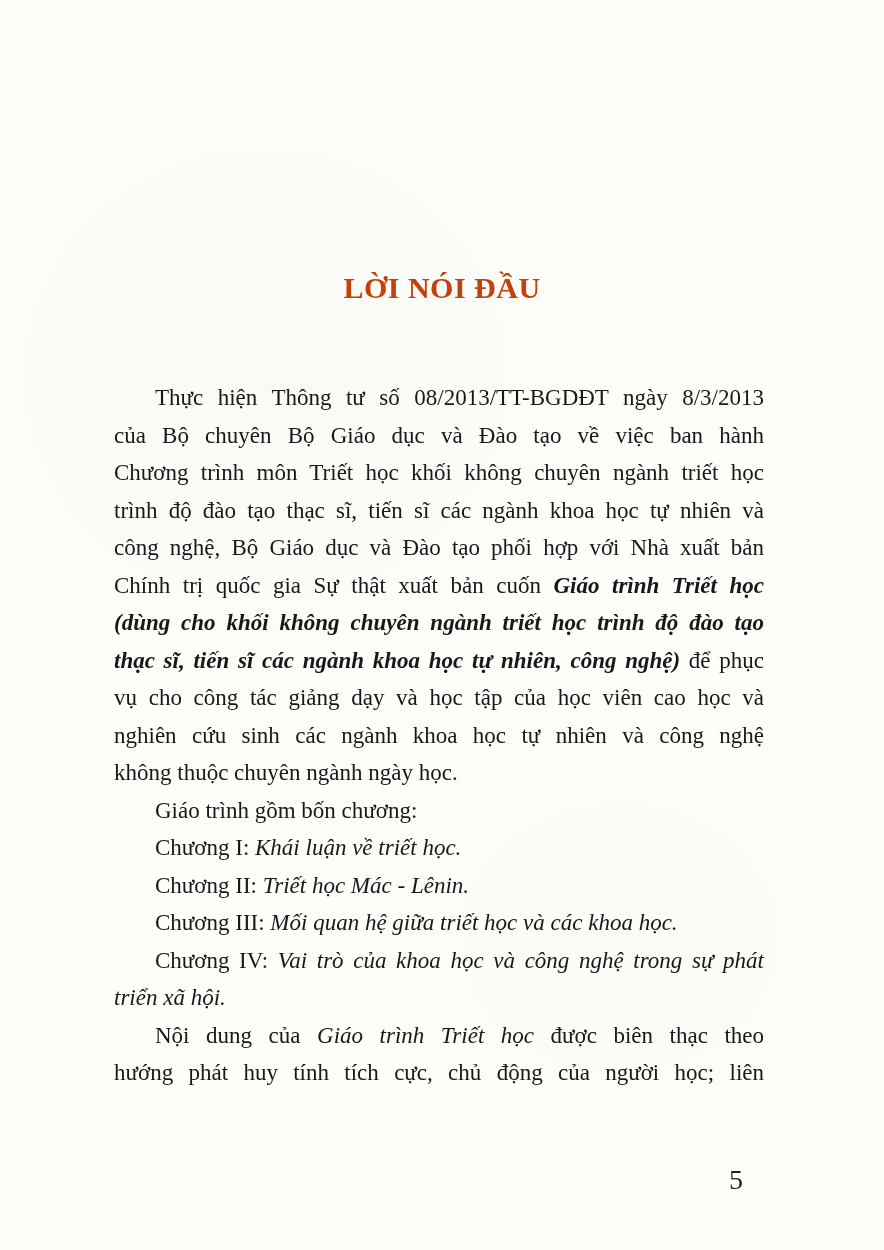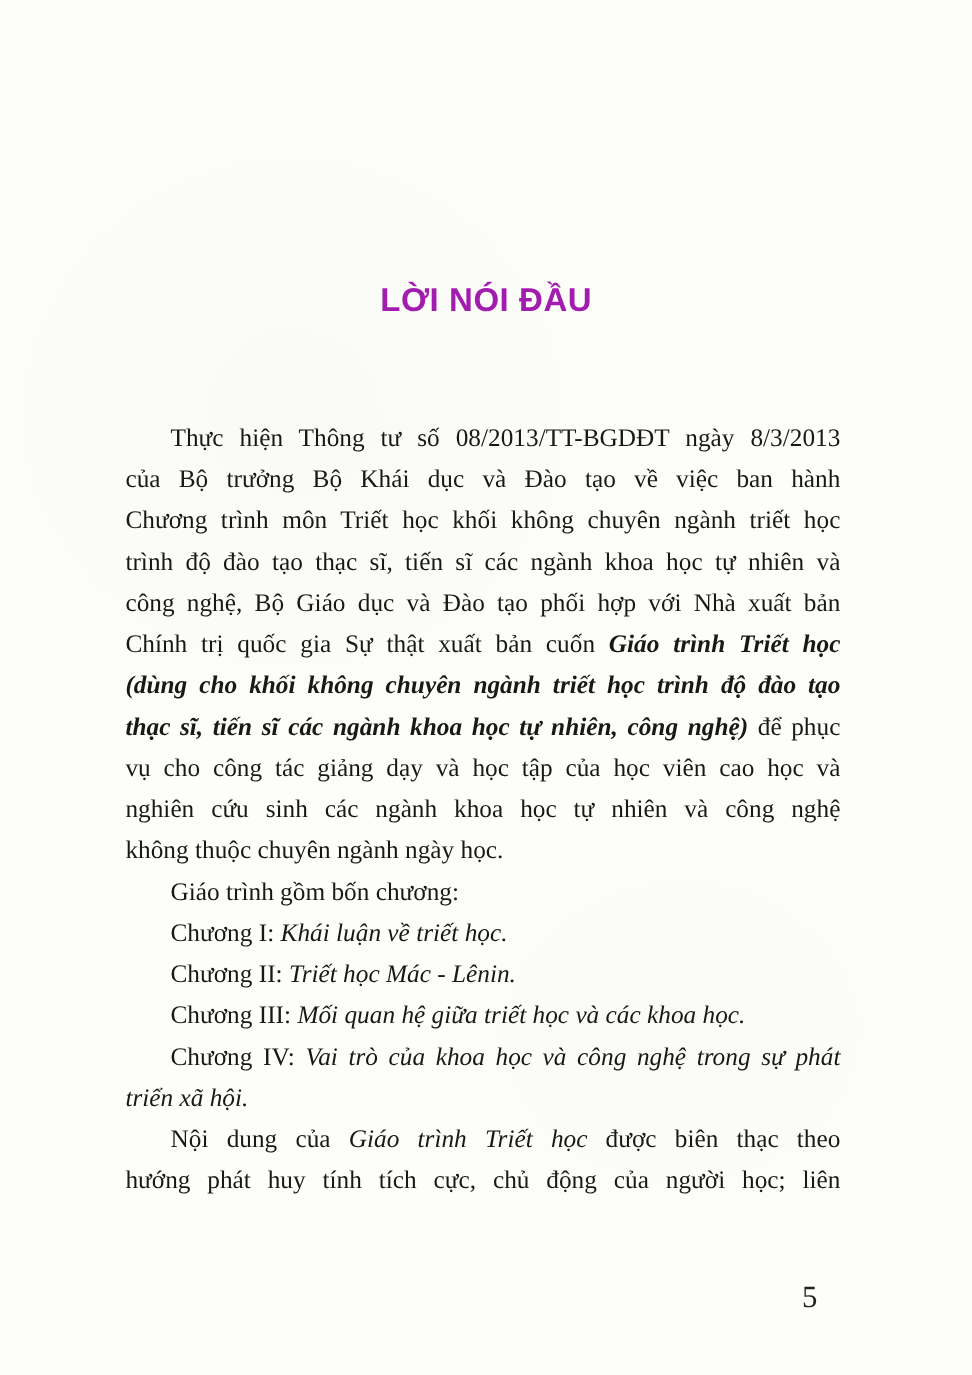--- a/index.html
+++ b/index.html
@@ -19,31 +19,31 @@
     content: "";
     position: absolute;
     inset: 0;
     background:
       radial-gradient(ellipse 60% 40% at 30% 30%, rgba(210,205,190,0.07), transparent 70%),
       radial-gradient(ellipse 50% 30% at 70% 75%, rgba(210,205,190,0.05), transparent 70%);
     pointer-events: none;
   }
   .title {
     position: absolute;
-    top: 254px;
+    top: 268px;
     left: 0;
     width: 100%;
     margin: 0;
     text-align: center;
-    font-family: Liberation Sans, sans-serif;
+    font-family: Liberation Serif, serif;
     font-weight: 700;
     font-size: 30px;
     line-height: 1.35;
     letter-spacing: 0.5px;
-    color: #a21caf;
+    color: #c2410c;
   }
   .body-text {
     position: absolute;
     top: 379px;
     left: 114px;
     width: 650px;
     font-size: 23px;
     line-height: 37.5px;
     color: #181818;
   }
@@ -63,21 +63,21 @@
   }
 </style>
 </head>
 <body>
 
 <div class="page">
   <h1 class="title">LỜI NÓI ĐẦU</h1>
 
   <div class="body-text">
       <div class="line indent j"><span class="seg-n">Thực hiện Thông tư số 08/2013/TT-BGDĐT ngày 8/3/2013</span></div>
-      <div class="line j"><span class="seg-n">của Bộ trưởng Bộ Khái dục và Đào tạo về việc ban hành</span></div>
+      <div class="line j"><span class="seg-n">của Bộ chuyên Bộ Giáo dục và Đào tạo về việc ban hành</span></div>
       <div class="line j"><span class="seg-n">Chương trình môn Triết học khối không chuyên ngành triết học</span></div>
       <div class="line j"><span class="seg-n">trình độ đào tạo thạc sĩ, tiến sĩ các ngành khoa học tự nhiên và</span></div>
       <div class="line j"><span class="seg-n">công nghệ, Bộ Giáo dục và Đào tạo phối hợp với Nhà xuất bản</span></div>
       <div class="line j"><span class="seg-n">Chính trị quốc gia Sự thật xuất bản cuốn </span><span class="seg-bi">Giáo trình Triết học</span></div>
       <div class="line j"><span class="seg-bi">(dùng cho khối không chuyên ngành triết học trình độ đào tạo</span></div>
       <div class="line j"><span class="seg-bi">thạc sĩ, tiến sĩ các ngành khoa học tự nhiên, công nghệ)</span><span class="seg-n"> để phục</span></div>
       <div class="line j"><span class="seg-n">vụ cho công tác giảng dạy và học tập của học viên cao học và</span></div>
       <div class="line j"><span class="seg-n">nghiên cứu sinh các ngành khoa học tự nhiên và công nghệ</span></div>
       <div class="line"><span class="seg-n">không thuộc chuyên ngành ngày học.</span></div>
       <div class="line indent"><span class="seg-n">Giáo trình gồm bốn chương:</span></div>

